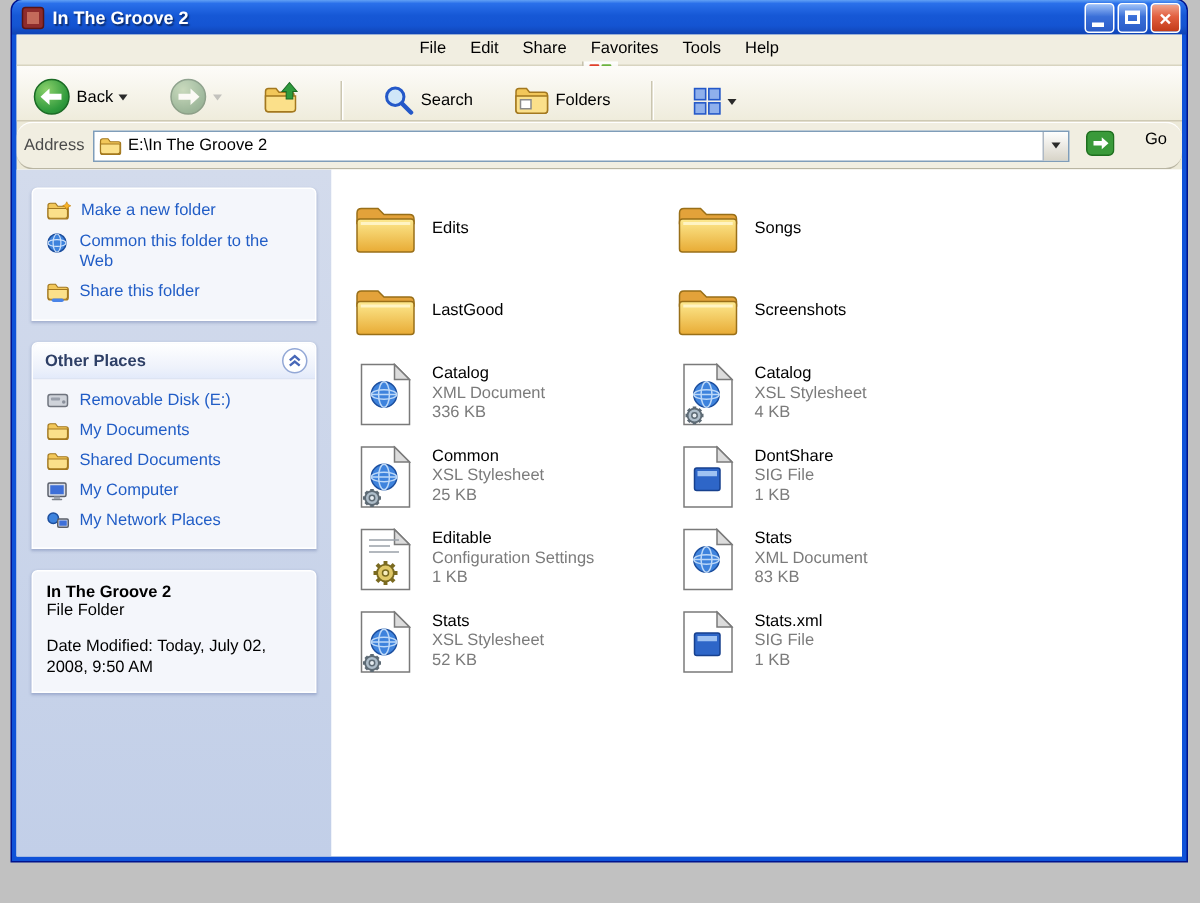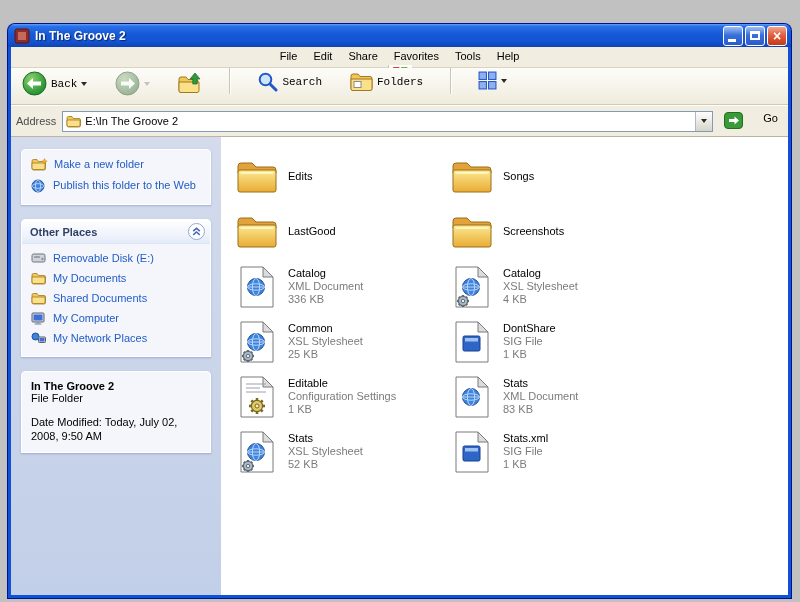--- a/index.html
+++ b/index.html
@@ -5,21 +5,21 @@
   * { box-sizing: border-box; margin: 0; padding: 0; }
   html,body { width:800px; height:602px; }
   body {
     background:#c1c1c1;
     font-family:"Liberation Sans","DejaVu Sans",sans-serif;
     font-size:11px;
     overflow:hidden;
     position:relative;
   }
   .window {
-    position:absolute; left:8px; top:24px; width:783px; height:574px;
+    position:absolute; left:8px; top:0; width:783px; height:574px;
     background:#0f52d8; border-radius:7px 7px 0 0;
     box-shadow:0 0 0 1px #00138c;
   }
   .titlebar {
     height:23px; display:flex; align-items:center; padding:0 4px;
     border-radius:7px 7px 0 0;
     background:linear-gradient(180deg,#62a1f5 0%,#2a70ea 10%,#1658d6 45%,#1454d2 75%,#0f43b4 100%);
   }
   .app-icon { width:16px; height:16px; display:inline-flex; margin-left:2px; }
   .title-text { flex:1; margin-left:5px; color:#fff; font-weight:bold; font-size:12px; text-shadow:1px 1px 1px #0a2a6a; white-space:nowrap; }
@@ -37,31 +37,31 @@
     position:absolute; left:3px; right:3px; top:23px; bottom:3px;
     background:#ece9d8; display:flex; flex-direction:column; overflow:hidden;
   }
   
   .menubar { height:21px; display:flex; align-items:center; background:#f1eee1; border-bottom:1px solid #d8d4c0;flex-direction:column; }
   .menu-items { flex:1; display:flex; height:100%; align-items:center; }
   .menu-item { padding:3px 8px; color:#000; cursor:default; }
   .win-logo { width:24px; height:21px; display:flex; align-items:center; justify-content:center;
     background:linear-gradient(#ffffff,#d9d5c5); border-left:1px solid #c6c2ae; }
   
-  .toolbar { height:37px; display:flex; align-items:flex-start; padding:0 6px; gap:18px;
-    background:linear-gradient(#fdfcf9,#efecdc); border-bottom:1px solid #cfcab4;font-family:Liberation Mono, monospace; }
+  .toolbar { height:37px; display:flex; align-items:flex-end; padding:0 6px; gap:18px;
+    background:linear-gradient(#fdfcf9,#efecdc); border-bottom:1px solid #cfcab4; }
   .tb-btn { display:flex; align-items:center; gap:4px; padding:3px 5px; border-radius:3px; cursor:pointer; white-space:nowrap; }
   .tb-ico { display:inline-flex; }
   .tb-sep { width:1px; height:26px; background:#cbc6b0; box-shadow:1px 0 0 #ffffff; margin:0 4px; }
   .caret { width:0; height:0; border-left:3px solid transparent; border-right:3px solid transparent; border-top:4px solid #2a2a2a; }
   .caret.dim { border-top-color:#9a9a9a; }
   .disabled { filter:grayscale(.55) opacity(.55); }
   
   .addressbar { height:32px; display:flex; align-items:center; gap:6px; padding:0 5px;
-    background:#f1eee1; border-bottom:1px solid #b9b5a2; border-top:1px solid #ffffff; }
+    background:#f1eee1; border-bottom:1px solid #b9b5a2; border-top:1px solid #ffffff;border-radius:11px; }
   .addr-label { color:#4a4a4a; }
   .addr-combo { flex:1; height:21px; background:#fff; border:1px solid #7f9db9; display:flex; align-items:center; padding-left:3px; }
   .addr-ico { display:inline-flex; margin-right:4px; }
   .addr-text { flex:1; color:#000; }
   .addr-drop { width:17px; height:19px; display:flex; align-items:center; justify-content:center;
     background:linear-gradient(#fefefe,#d8d4c8); border-left:1px solid #aeb8c4; cursor:pointer; }
   .go-btn { display:flex; align-items:flex-start; gap:20px; padding:0 5px; cursor:pointer; }
   
   .main { flex:1; display:flex; overflow:hidden; background:#fff; }
   .sidebar { width:210px; flex:0 0 210px; padding:12px 10px 0 10px;
@@ -246,21 +246,31 @@
     <span class="task-label">Make a new folder</span>
   </div>
               <div class="task-item">
     <span class="task-icon">
                   <svg width="14" height="14" viewBox="0 0 14 14">
                     <circle cx="7" cy="7" r="6" fill="#3e83dd" stroke="#1d4f9e"></circle>
                     <ellipse cx="7" cy="7" rx="6" ry="2.3" fill="none" stroke="#cfe2fa" stroke-width="0.8"></ellipse>
                     <ellipse cx="7" cy="7" rx="2.6" ry="6" fill="none" stroke="#cfe2fa" stroke-width="0.8"></ellipse>
                   </svg>
                 </span>
-    <span class="task-label">Publish this folder to the Web</span>
+    <span class="task-label">Common this folder to the Web</span>
+  </div>
+              <div class="task-item">
+    <span class="task-icon">
+                  <svg width="15" height="14" viewBox="0 0 15 14">
+                    <path d="M1 3 q0-1.5 1.5-1.5 h3.5 l1.5 2 h5.5 q1.5 0 1.5 1.5 v5.5 q0 1.5-1.5 1.5 h-10.5 q-1.5 0-1.5-1.5 z" fill="#f2c75a" stroke="#a3781f" stroke-width="0.8"></path>
+                    <path d="M1 5 h13 v5 q0 1.5-1.5 1.5 h-10 q-1.5 0-1.5-1.5 z" fill="#fbe08a" stroke="#a3781f" stroke-width="0.8"></path>
+                    <rect x="3.5" y="11" width="8" height="2.4" rx="1.2" fill="#4a84e8"></rect>
+                  </svg>
+                </span>
+    <span class="task-label">Share this folder</span>
   </div>
             </div>
         </div>
 
         <div class="panel">
           <div class="panel-header">
             <span class="panel-title">Other Places</span>
             <span class="chevron-btn">
               <svg width="9" height="9" viewBox="0 0 9 9">
                   <path d="M1.2 4.2 L4.5 1.4 L7.8 4.2" fill="none" stroke="#4868b8" stroke-width="1.6"></path>

